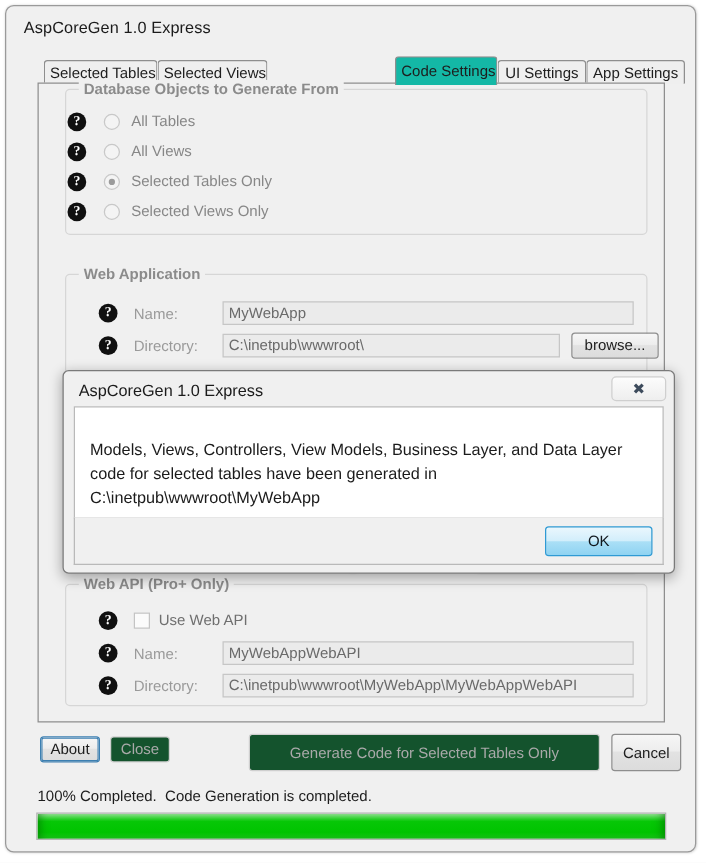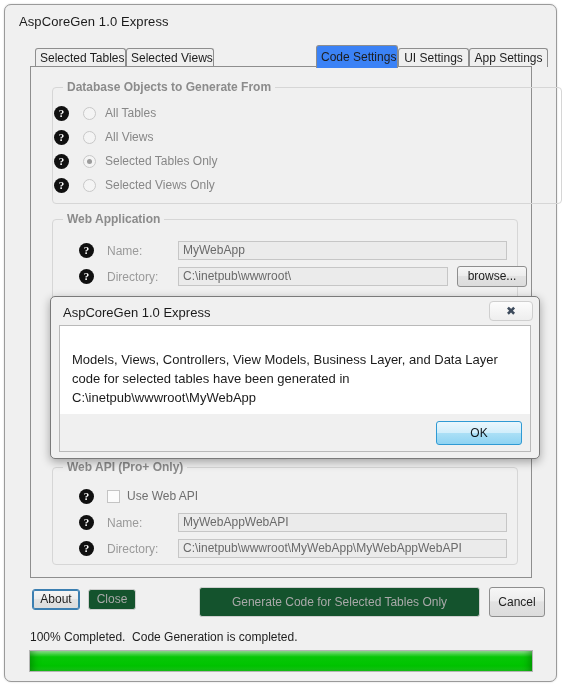--- a/index.html
+++ b/index.html
@@ -56,21 +56,21 @@
     color: #1d1d1d;
     text-align: center;
     line-height: 18px;
     white-space: nowrap;
     padding: 0 4px;
   }
   .tab.active {
     top: 0px;
     height: 23px;
     line-height: 22px;
-    background: #3b82f6;
+    background: #14b8a6;
     border-color: #8e8e8e;
     z-index: 5;
   }
   
   #tabpage {
     position: absolute;
     left: 25px;
     top: 61px;
     width: 502px;
     height: 512px;
@@ -312,21 +312,21 @@
   <div id="tabstrip">
     <div class="tab" style="left:5px;width:91px;">Selected Tables</div>
     <div class="tab" style="left:96px;width:88px;">Selected Views</div>
     <div class="tab active" style="left:286px;width:82px;">Code Settings</div>
     <div class="tab" style="left:368px;width:71px;">UI Settings</div>
     <div class="tab" style="left:439px;width:79px;">App Settings</div>
   </div>
 
   <div id="tabpage">
 
-    <div class="group" style="left:21px;top:20px;width:510px;height:117px;">
+    <div class="group" style="left:21px;top:4px;width:466px;height:117px;">
       <div class="group-title">Database Objects to Generate From</div>
 
       <div class="radio-row" style="left:30px;top:18px;">
         <div class="help" style="left:-29px;top:0px;">?</div>
         <div class="radio"></div>
         <div class="radio-label">All Tables</div>
       </div>
 
       <div class="radio-row" style="left:30px;top:42px;">
         <div class="help" style="left:-29px;top:0px;">?</div>

